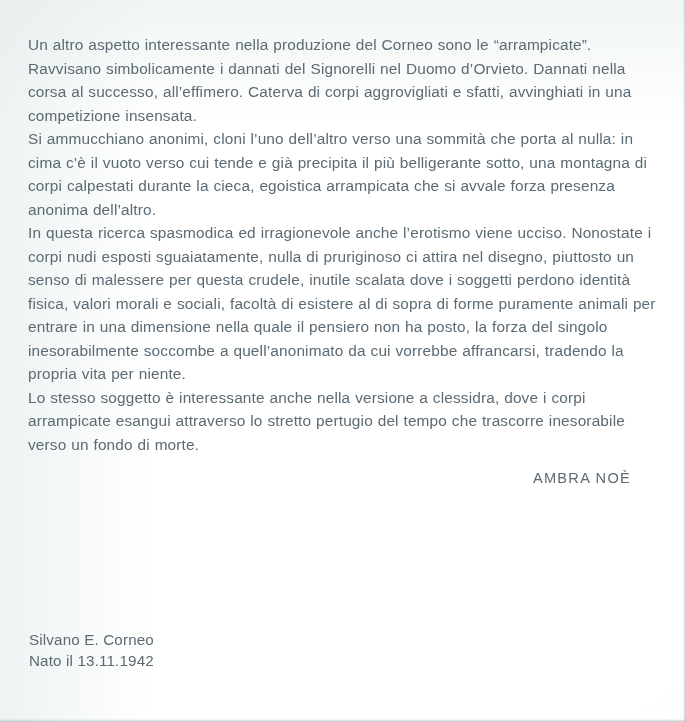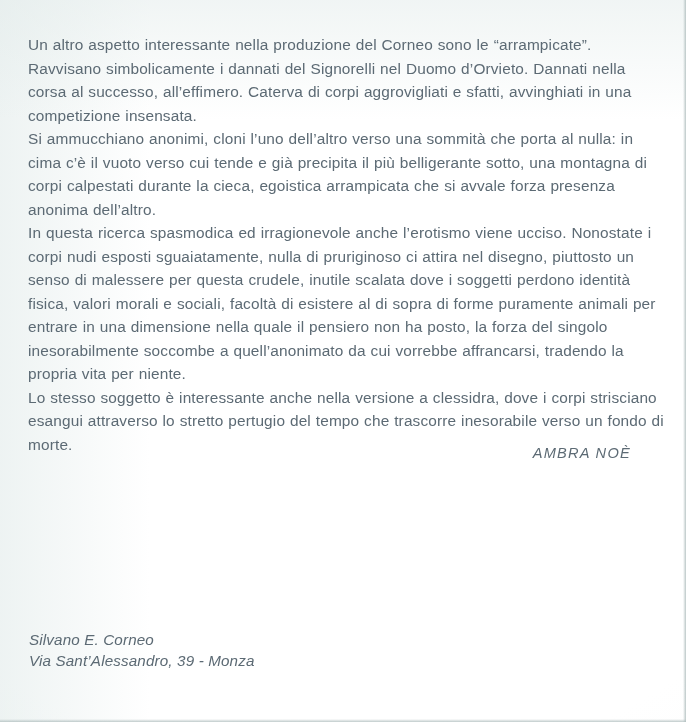--- a/index.html
+++ b/index.html
@@ -71,62 +71,61 @@
     font-weight: 400;
   }
   .body-copy p {
     margin: 0;
   }
 
   
   .signature {
     position: absolute;
     left: 28px;
-    top: 445px;
+    top: 470px;
     width: 636px;
     text-align: right;
     padding-right: 33px;
     box-sizing: border-box;
-    font-style: italic;
     font-size: 14.6px;
     letter-spacing: 1.25px;
     color: #5c6a74;
   }
 
   
   .colophon {
     position: absolute;
     left: 29px;
     top: 629px;
     font-size: 15.2px;
     line-height: 21.2px;
     color: #5c6a74;
     letter-spacing: .15px;
   }
-  .colophon div { white-space: pre; font-style: italic; }
+  .colophon div { white-space: pre; }
 </style>
 </head>
 <body>
 
 <div class="page">
 
   <div class="scan-tint-left"></div>
   <div class="scan-tint-top"></div>
   <div class="scan-edge-right"></div>
   <div class="scan-edge-bottom"></div>
 
   <div class="body-copy">
     <p>Un altro aspetto interessante nella produzione del Corneo sono le “arrampicate”. Ravvisano simbolicamente i dannati del Signorelli nel Duomo d’Orvieto. Dannati nella corsa al successo, all’effimero. Caterva di corpi aggrovigliati e sfatti, avvinghiati in una competizione insensata.</p>
     <p>Si ammucchiano anonimi, cloni l’uno dell’altro verso una sommità che porta al nulla: in cima c’è il vuoto verso cui tende e già precipita il più belligerante sotto, una montagna di corpi calpestati durante la cieca, egoistica arrampicata che si avvale forza presenza anonima dell’altro.</p>
     <p>In questa ricerca spasmodica ed irragionevole anche l’erotismo viene ucciso. Nonostate i corpi nudi esposti sguaiatamente, nulla di pruriginoso ci attira nel disegno, piuttosto un senso di malessere per questa crudele, inutile scalata dove i soggetti perdono identità fisica, valori morali e sociali, facoltà di esistere al di sopra di forme puramente animali per entrare in una dimensione nella quale il pensiero non ha posto, la forza del singolo inesorabilmente soccombe a quell’anonimato da cui vorrebbe affrancarsi, tradendo la propria vita per niente.</p>
-    <p>Lo stesso soggetto è interessante anche nella versione a clessidra, dove i corpi strisciano esangui attraverso lo stretto pertugio del tempo che trascorre inesorabile verso un fondo di morte.</p>
+    <p>Lo stesso soggetto è interessante anche nella versione a clessidra, dove i corpi arrampicate esangui attraverso lo stretto pertugio del tempo che trascorre inesorabile verso un fondo di morte.</p>
   </div>
 
   <div class="signature">
     <span>AMBRA NOÈ</span>
   </div>
 
   <div class="colophon">
     <div>Silvano E. Corneo</div>
-    <div>Via Sant’Alessandro, 39 - Monza</div>
+    <div>Nato il 13.11.1942</div>
   </div>
 
 </div>
 
 </body></html>

